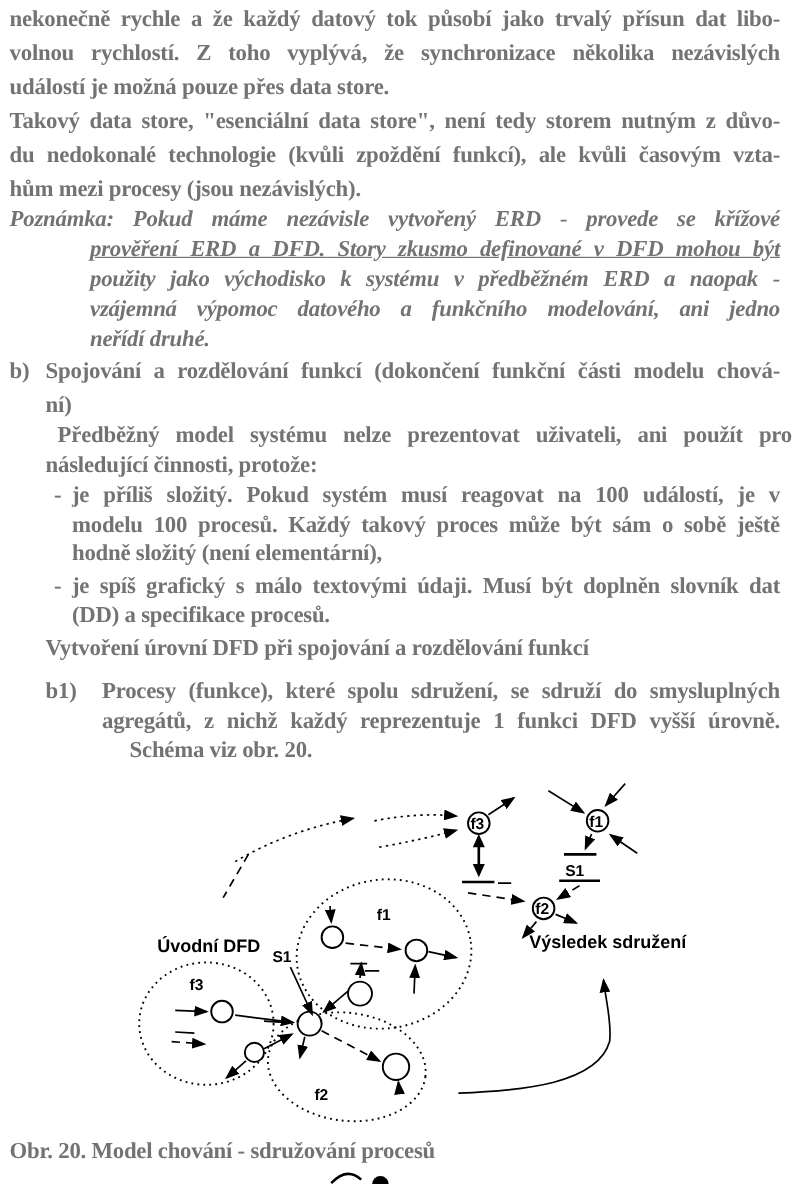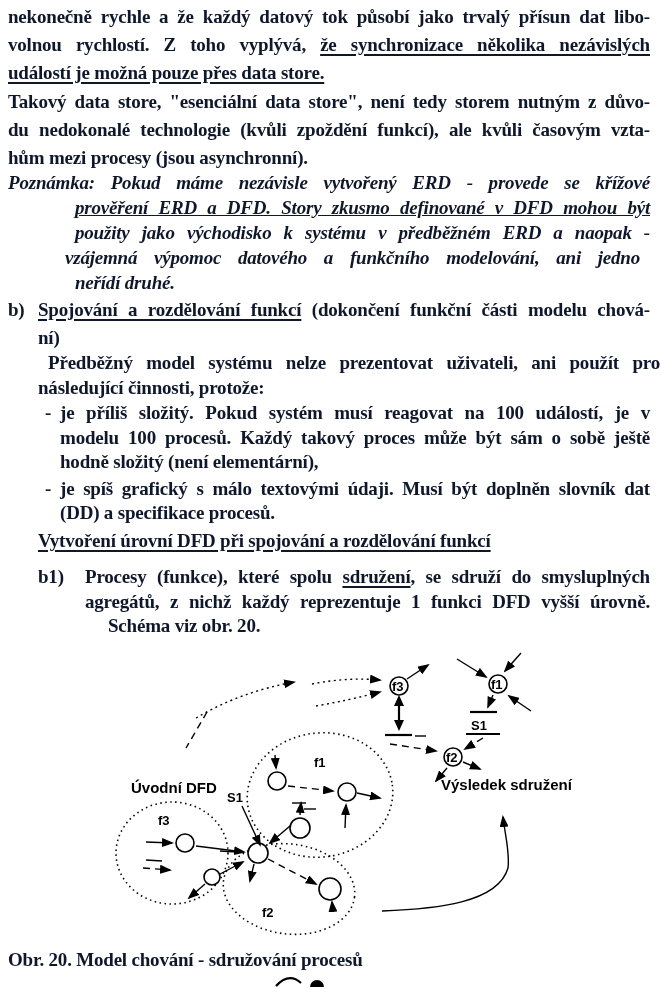--- a/index.html
+++ b/index.html
@@ -6,25 +6,25 @@
   .page{
     position:relative;width:662px;height:987px;background:#ffffff;
     overflow:hidden;font-family:"Liberation Serif",serif;color:#000;
   }
   .line{
     position:absolute;
     font:700 19px "Liberation Serif",serif;
     letter-spacing:-0.2px;
     line-height:24px;
     white-space:normal;
-    color:#0f172a;
+    color:#737373;
   }
   .line.j{text-align:justify;text-align-last:justify;}
   .line.it{font-style:italic;}
-  .u{text-decoration:underline;text-decoration-thickness:2px;text-underline-offset:3px;}
+  .u{text-decoration-thickness:2px;text-underline-offset:3px;}
   svg{position:absolute;left:0;top:640px;}
   .blob{fill:none;stroke:#000;stroke-width:1.6;stroke-dasharray:1.5 3.5;}
   .dot{fill:none;stroke:#000;stroke-width:1.4;stroke-dasharray:2 3.5;}
   .dsh{fill:none;stroke:#000;stroke-width:1.4;stroke-dasharray:7 5;}
   .ln{fill:none;stroke:#000;stroke-width:1.4;}
   .thk{fill:none;stroke:#000;stroke-width:2.2;}
   .node{fill:#fff;stroke:#000;stroke-width:1.6;}
   .flabel{font:700 13px "Liberation Sans",sans-serif;fill:#000;}
   .dlabel{font:700 15px "Liberation Sans",sans-serif;fill:#000;}
 </style>
@@ -32,25 +32,25 @@
 <body>
 
 <div class="page">
 
   <div id="text-layer">
       <div class="line j" style="top: 5px; left: 8px; width: 642px;"><span>nekonečně rychle a že každý datový tok působí jako trvalý přísun dat libo-</span></div>
       <div class="line j" style="top: 33px; left: 8px; width: 642px;"><span>volnou rychlostí. Z toho vyplývá, </span><span class="u">že synchronizace několika nezávislých</span></div>
       <div class="line" style="top: 61px; left: 8px; width: 642px;"><span class="u">událostí je možná pouze přes data store.</span></div>
       <div class="line j" style="top: 90px; left: 8px; width: 642px;"><span>Takový data store, "esenciální data store", není tedy storem nutným z důvo-</span></div>
       <div class="line j" style="top: 118px; left: 8px; width: 642px;"><span>du nedokonalé technologie (kvůli zpoždění funkcí), ale kvůli časovým vzta-</span></div>
-      <div class="line" style="top: 146px; left: 8px; width: 642px;"><span>hům mezi procesy (jsou asynchronní).</span></div>
+      <div class="line" style="top: 146px; left: 8px; width: 642px;"><span>hům mezi procesy (jsou nezávislých).</span></div>
       <div class="line j it" style="top: 171px; left: 8px; width: 642px;"><span>Poznámka: Pokud máme nezávisle vytvořený ERD - provede se křížové</span></div>
       <div class="line j it" style="top: 196px; left: 75px; width: 575px; text-decoration: underline;"><span>prověření ERD a DFD. Story zkusmo definované v DFD mohou být</span></div>
       <div class="line j it" style="top: 221px; left: 75px; width: 575px;"><span>použity jako východisko k systému v předběžném ERD a naopak -</span></div>
-      <div class="line j it" style="top: 246px; left: 65px; width: 575px;"><span>vzájemná výpomoc datového a funkčního modelování, ani jedno</span></div>
+      <div class="line j it" style="top: 246px; left: 75px; width: 575px;"><span>vzájemná výpomoc datového a funkčního modelování, ani jedno</span></div>
       <div class="line it" style="top: 271px; left: 75px; width: 575px; font-style: italic;"><span>neřídí druhé.</span></div>
       <div class="line" style="top: 298px; left: 8px; width: 28px;"><span>b)</span></div>
       <div class="line j" style="top: 298px; left: 38px; width: 612px;"><span class="u">Spojování a rozdělování funkcí</span><span> (dokončení funkční části modelu chová-</span></div>
       <div class="line" style="top: 326px; left: 38px; width: 612px;"><span>ní)</span></div>
       <div class="line j" style="top: 351px; left: 24px; width: 612px; margin-left: 24px;"><span>Předběžný model systému nelze prezentovat uživateli, ani použít pro</span></div>
       <div class="line" style="top: 376px; left: 38px; width: 612px;"><span>následující činnosti, protože:</span></div>
       <div class="line" style="top: 401px; left: 45px; width: 14px;"><span>-</span></div>
       <div class="line j" style="top: 401px; left: 60px; width: 590px;"><span>je příliš složitý. Pokud systém musí reagovat na 100 událostí, je v</span></div>
       <div class="line j" style="top: 426px; left: 60px; width: 590px;"><span>modelu 100 procesů. Každý takový proces může být sám o sobě ještě</span></div>
       <div class="line" style="top: 450px; left: 60px; width: 590px;"><span>hodně složitý (není elementární),</span></div>

